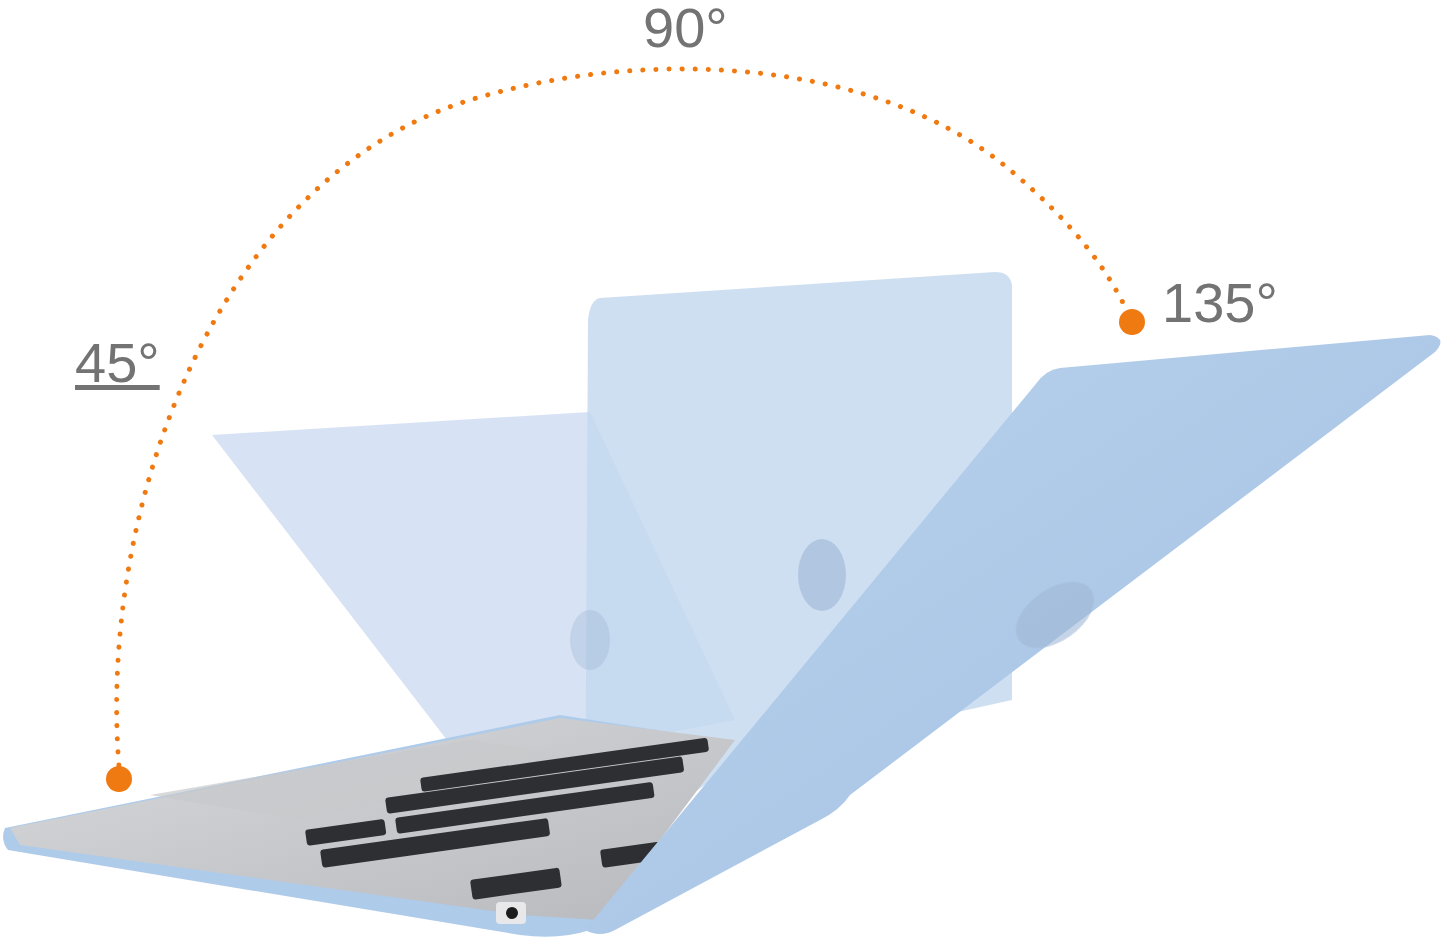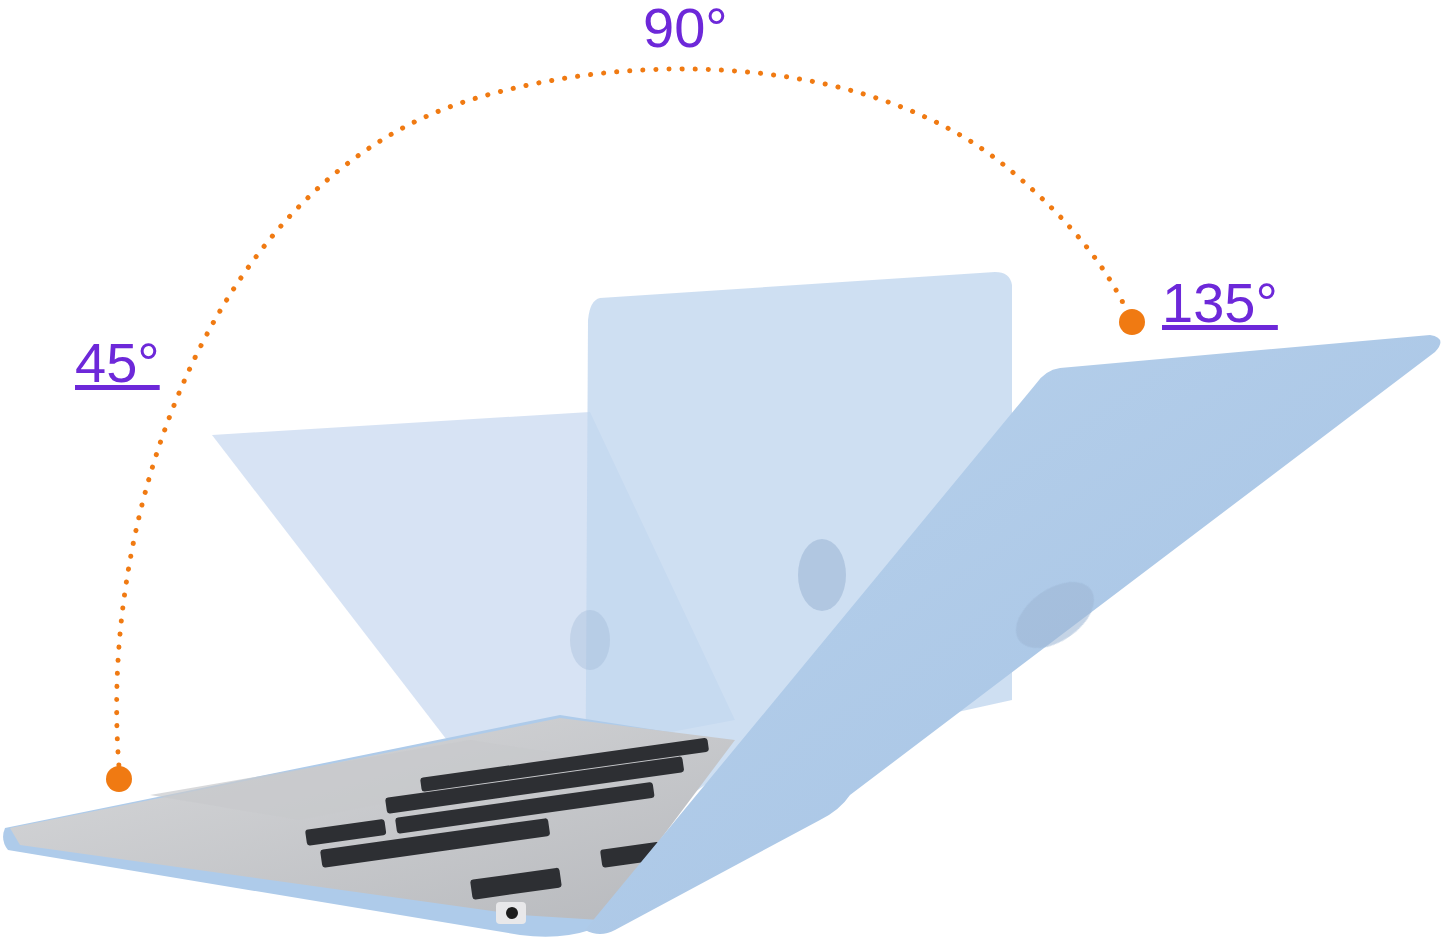--- a/index.html
+++ b/index.html
@@ -1,18 +1,18 @@
 <!DOCTYPE html>
 <html><head>
   <meta charset="utf-8">
   <style>
     html, body { margin: 0; padding: 0; background: #ffffff; }
     body { width: 1445px; height: 940px; overflow: hidden; position: relative; font-family: "Liberation Sans", sans-serif; }
     #stage { position: absolute; left: 0; top: 0; width: 1445px; height: 940px; }
-    .angle-label { position: absolute; font-family: "Liberation Sans", sans-serif; font-size: 56px; color: #6d28d9; letter-spacing: 0px; line-height: 1; }
+    .angle-label { position: absolute; font-family: "Liberation Sans", sans-serif; font-size: 56px; color: #737373; letter-spacing: 0px; line-height: 1; }
   </style>
 </head>
 <body>
 
 <div id="stage">
   <svg width="1445" height="940" viewBox="0 0 1445 940" xmlns="http://www.w3.org/2000/svg">
     <defs>
       <linearGradient id="deckGrad" x1="0" y1="0" x2="1" y2="1">
         <stop offset="0" stop-color="#d8d9db"></stop>
         <stop offset="1" stop-color="#b7b9bd"></stop>
@@ -53,14 +53,14 @@
 
     <g fill="#9fb8d6" opacity="0.6">
       <ellipse cx="822" cy="575" rx="24" ry="36"></ellipse>
       <ellipse cx="1055" cy="615" rx="44" ry="26" transform="rotate(-35 1055 615)"></ellipse>
       <ellipse cx="590" cy="640" rx="20" ry="30" opacity="0.6"></ellipse>
     </g>
   </svg>
 
   <div class="angle-label" style="left:75px; top:335px;text-decoration:underline;">45°</div>
   <div class="angle-label" style="left:643px; top:0px;">90°</div>
-  <div class="angle-label" style="left:1162px; top:275px;text-decoration:underline;">135°</div>
+  <div class="angle-label" style="left:1162px; top:275px;">135°</div>
 </div>
 
 </body></html>

